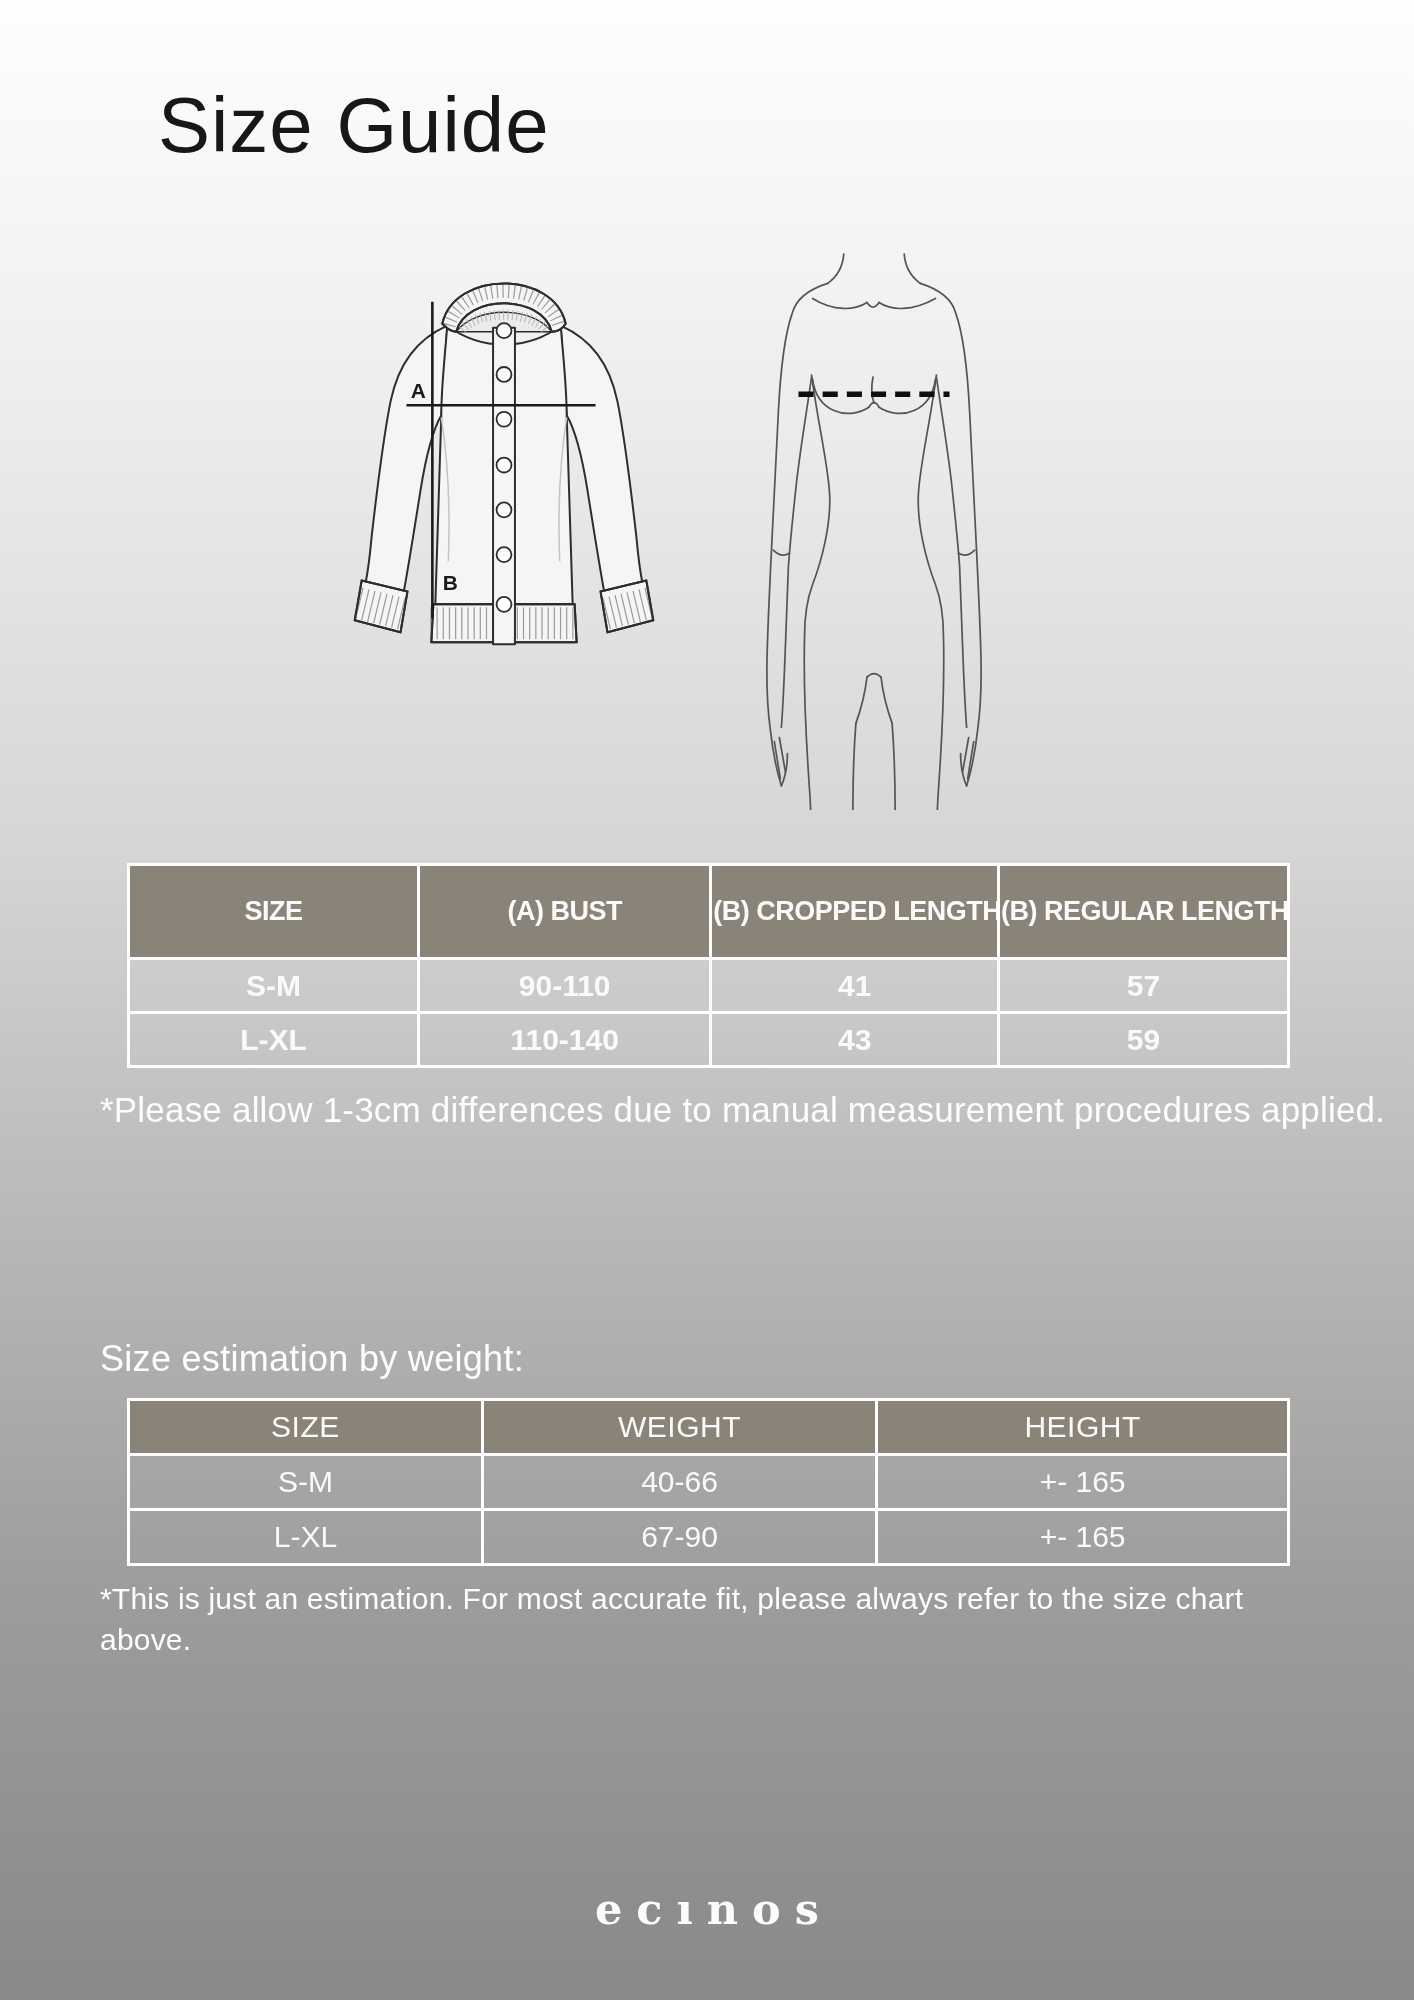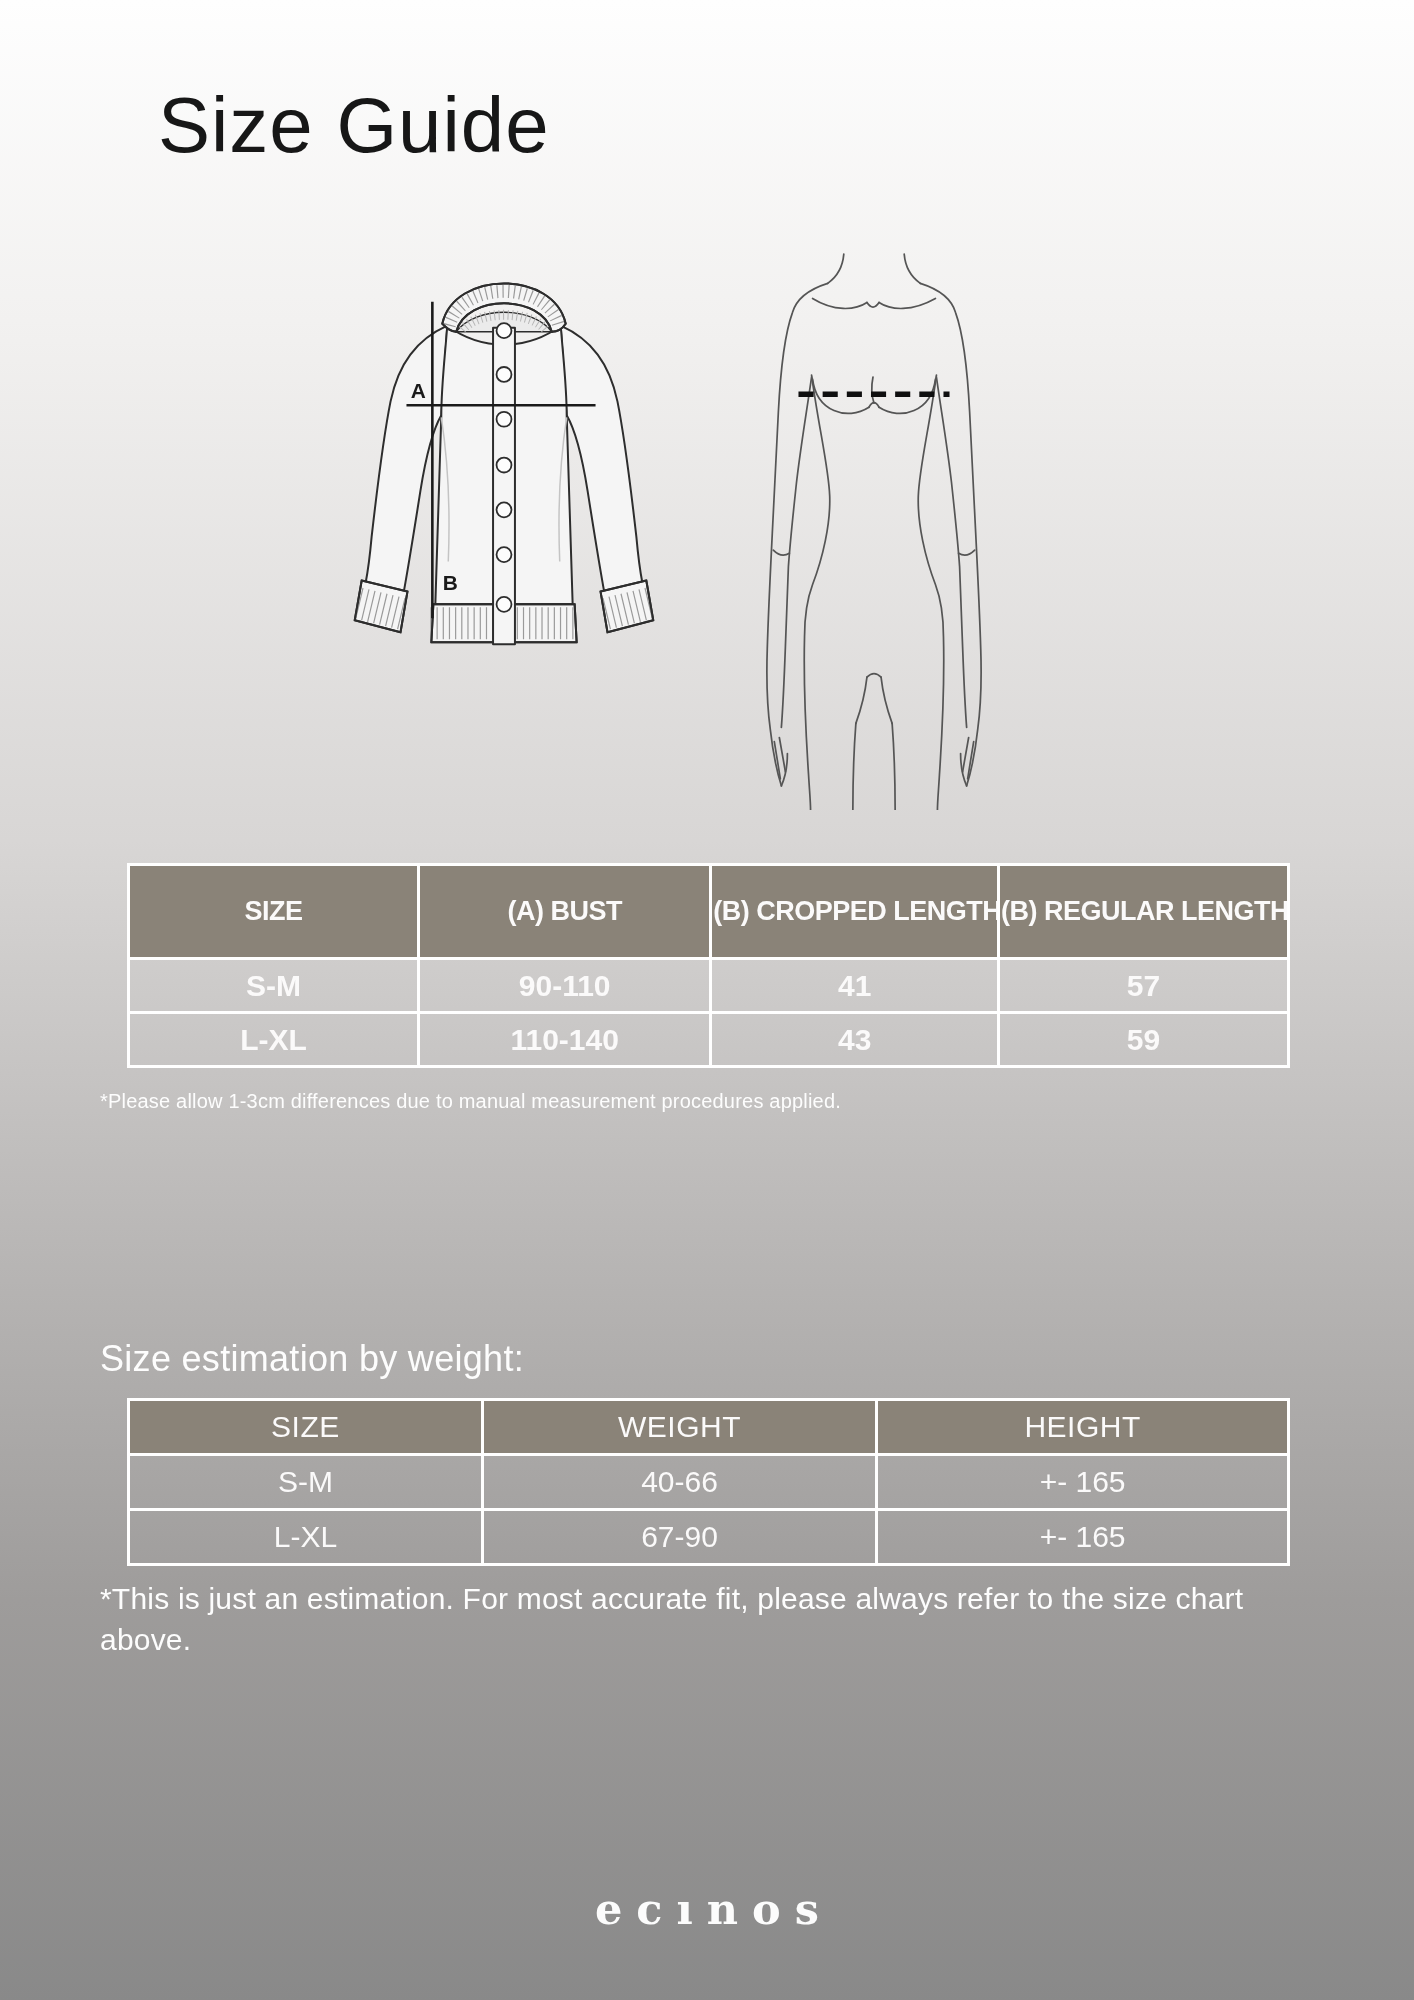--- a/index.html
+++ b/index.html
@@ -30,21 +30,21 @@
     border:3px solid #ffffff;text-align:center;vertical-align:middle;
     color:#fbfafa;overflow:hidden;margin-top:20px;
   }
   th{background:#8a8378;}
   .t1 th{height:89px;font-size:27px;font-weight:700;letter-spacing:-.5px;white-space:nowrap;}
   .t1 td{height:49px;font-size:30px;font-weight:700;}
   .t2 th{height:50px;font-size:30px;font-weight:400;letter-spacing:.5px;}
   .t2 td{height:50px;font-size:30px;font-weight:400;}
 
   .note{position:absolute;color:#fdfdfd;font-weight:400;}
-  .note-1{left:100px;top:1090px;width:1290px;font-size:20px;letter-spacing:.2px;}
+  .note-1{left:100px;top:1090px;width:1290px;font-size:35px;letter-spacing:.2px;}
   .heading-2{position:absolute;left:100px;top:1338px;font-size:36px;color:#fdfdfd;letter-spacing:.3px;}
   .note-2{left:100px;top:1578px;width:1235px;font-size:30px;line-height:41px;letter-spacing:.2px;}
 
   .brand{
     position:absolute;left:0;right:0;top:1884px;text-align:center;
     font-family:"DejaVu Serif","Liberation Serif",serif;
     font-size:43px;font-weight:600;color:#fcfcfc;
     letter-spacing:14px;text-indent:14px;
   }
   svg .outline{fill:#f5f5f5;stroke:#2d2d2d;stroke-width:2;stroke-linejoin:round;}

